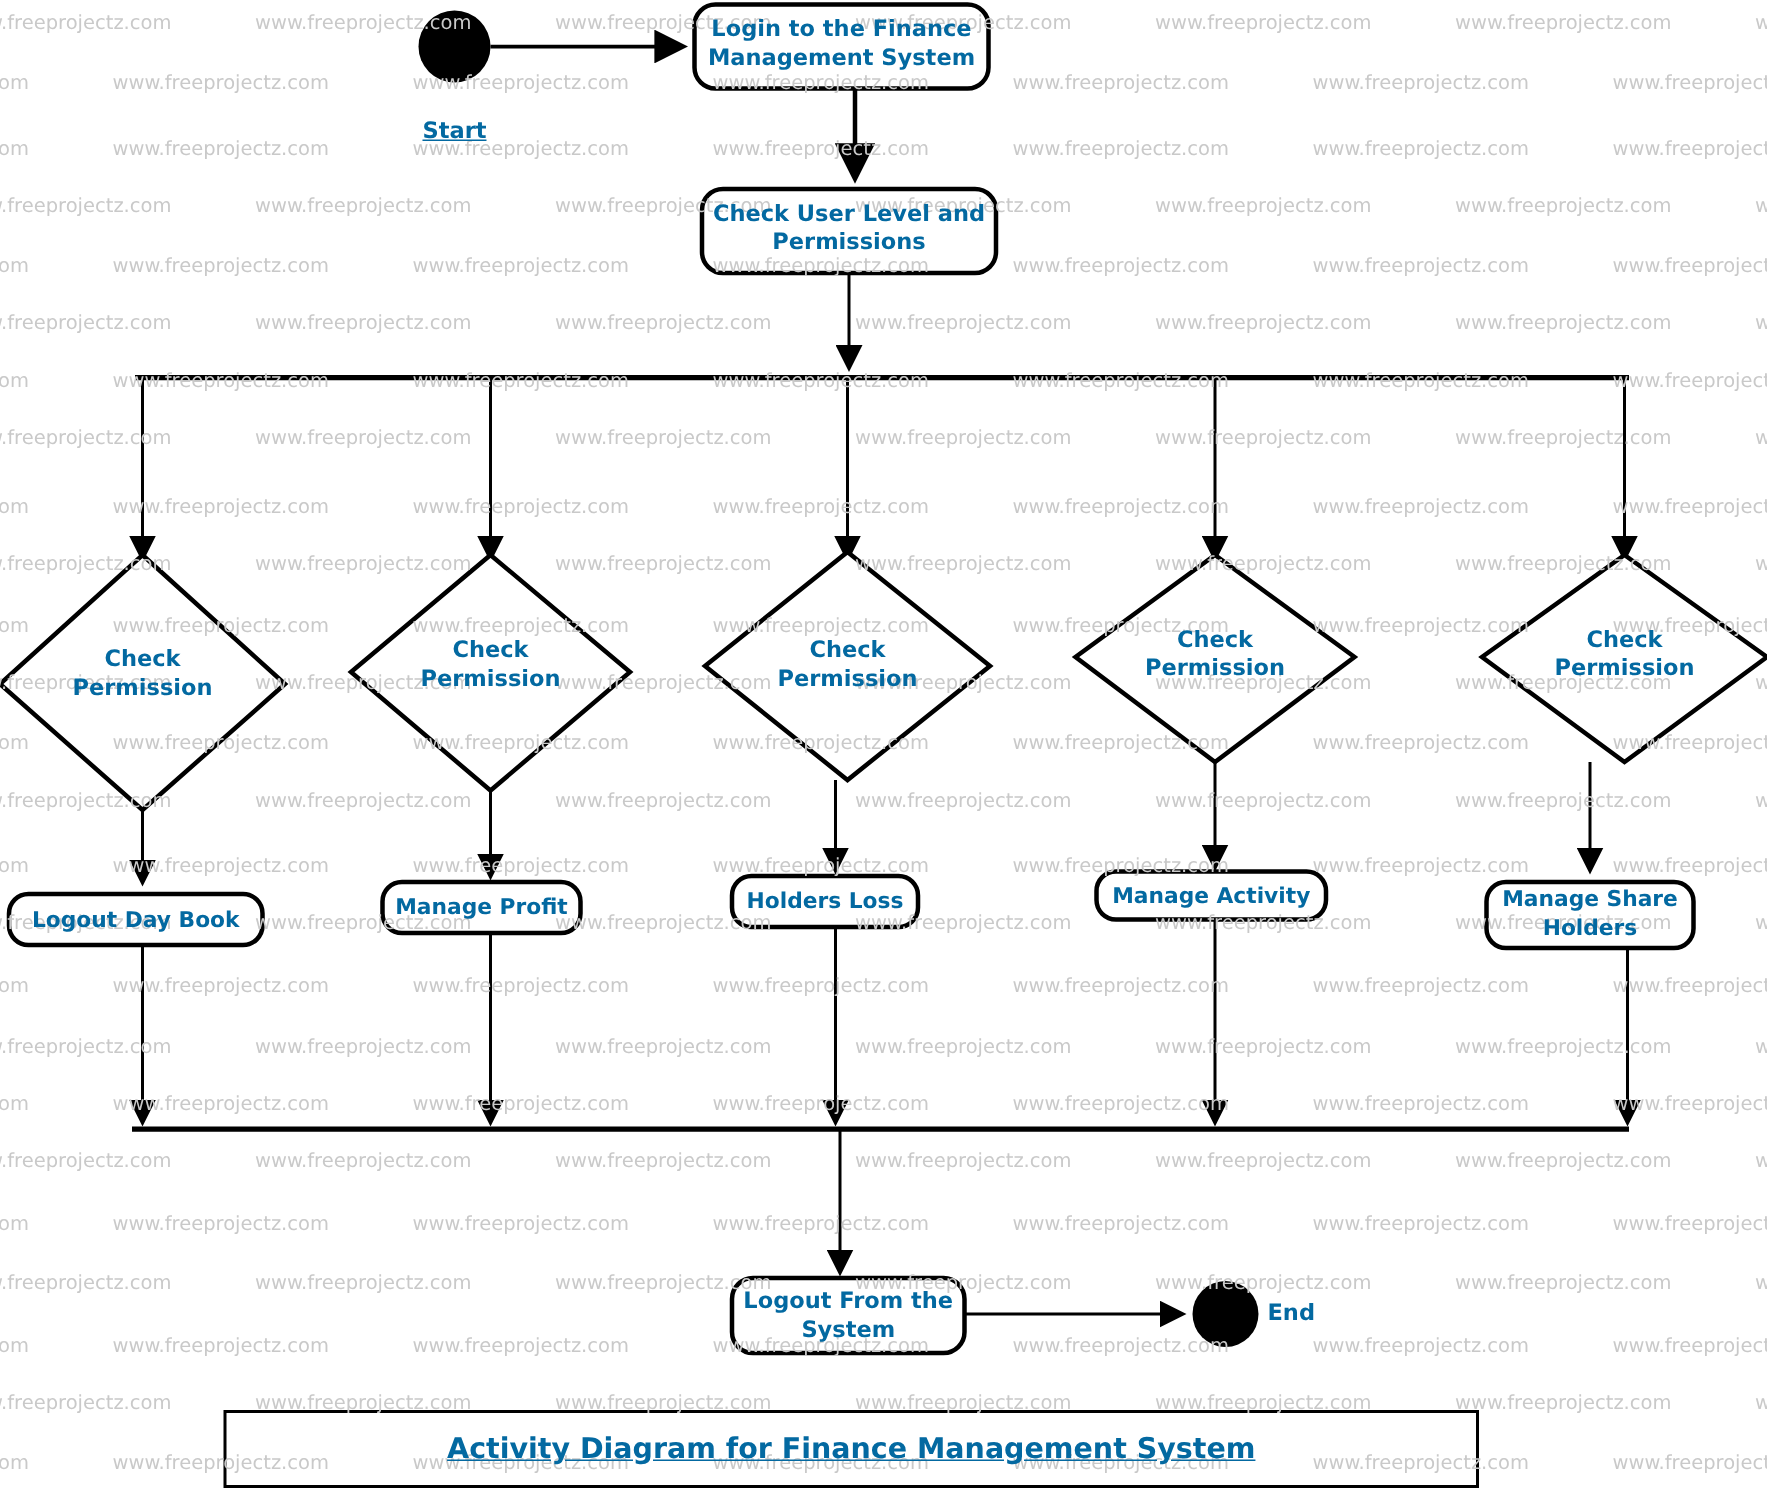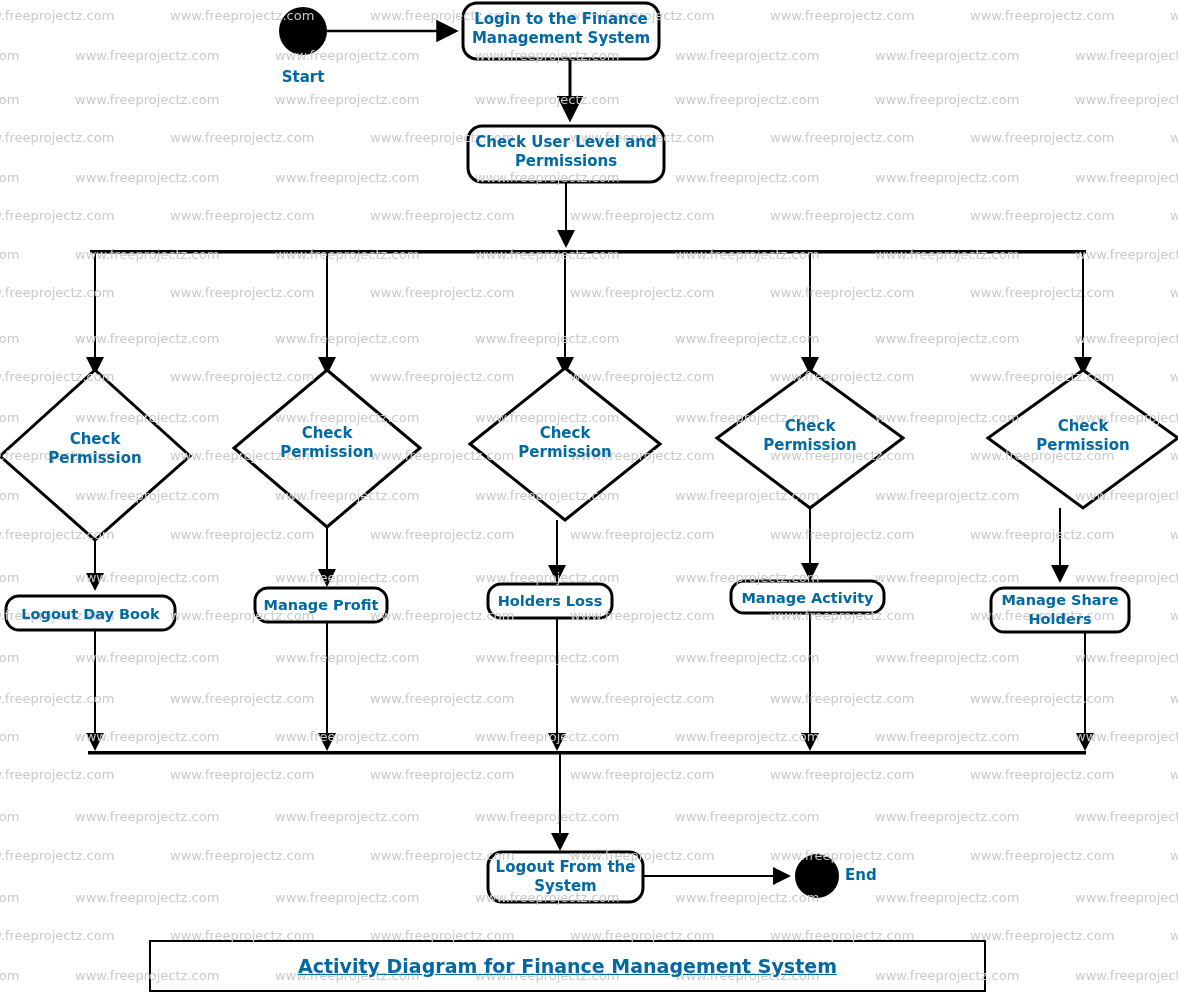--- a/index.html
+++ b/index.html
@@ -123,21 +123,21 @@
 
     <rect x="488" y="852" width="155" height="50" rx="14" ry="14" fill="#ffffff" stroke="#000000" stroke-width="3"></rect>
 
     <line x1="643" y1="876" x2="788" y2="876" stroke="#000000" stroke-width="2" marker-end="url(#arrow)"></line>
 
     <circle cx="817" cy="876" r="22" fill="#000000"></circle>
 
     <rect x="150" y="941" width="835" height="50" fill="#ffffff" stroke="#000000" stroke-width="2"></rect>
   </svg>
 
-  <div class="node-label" style="left:263px; top:68px; width:80px;">Start</div>
+  <div class="node-label" style="left:263px; top:78px; width:80px;text-decoration:underline;">Start</div>
 
   <div class="node-label" style="left:463px; top:10px; width:196px;">Login to the Finance
 Management System</div>
 
   <div class="node-label" style="left:468px; top:133px; width:196px;">Check User Level and
 Permissions</div>
 
   <div class="node-label" style="left:35px; top:430px; width:120px;">Check
 Permission</div>
   <div class="node-label" style="left:267px; top:424px; width:120px;">Check

